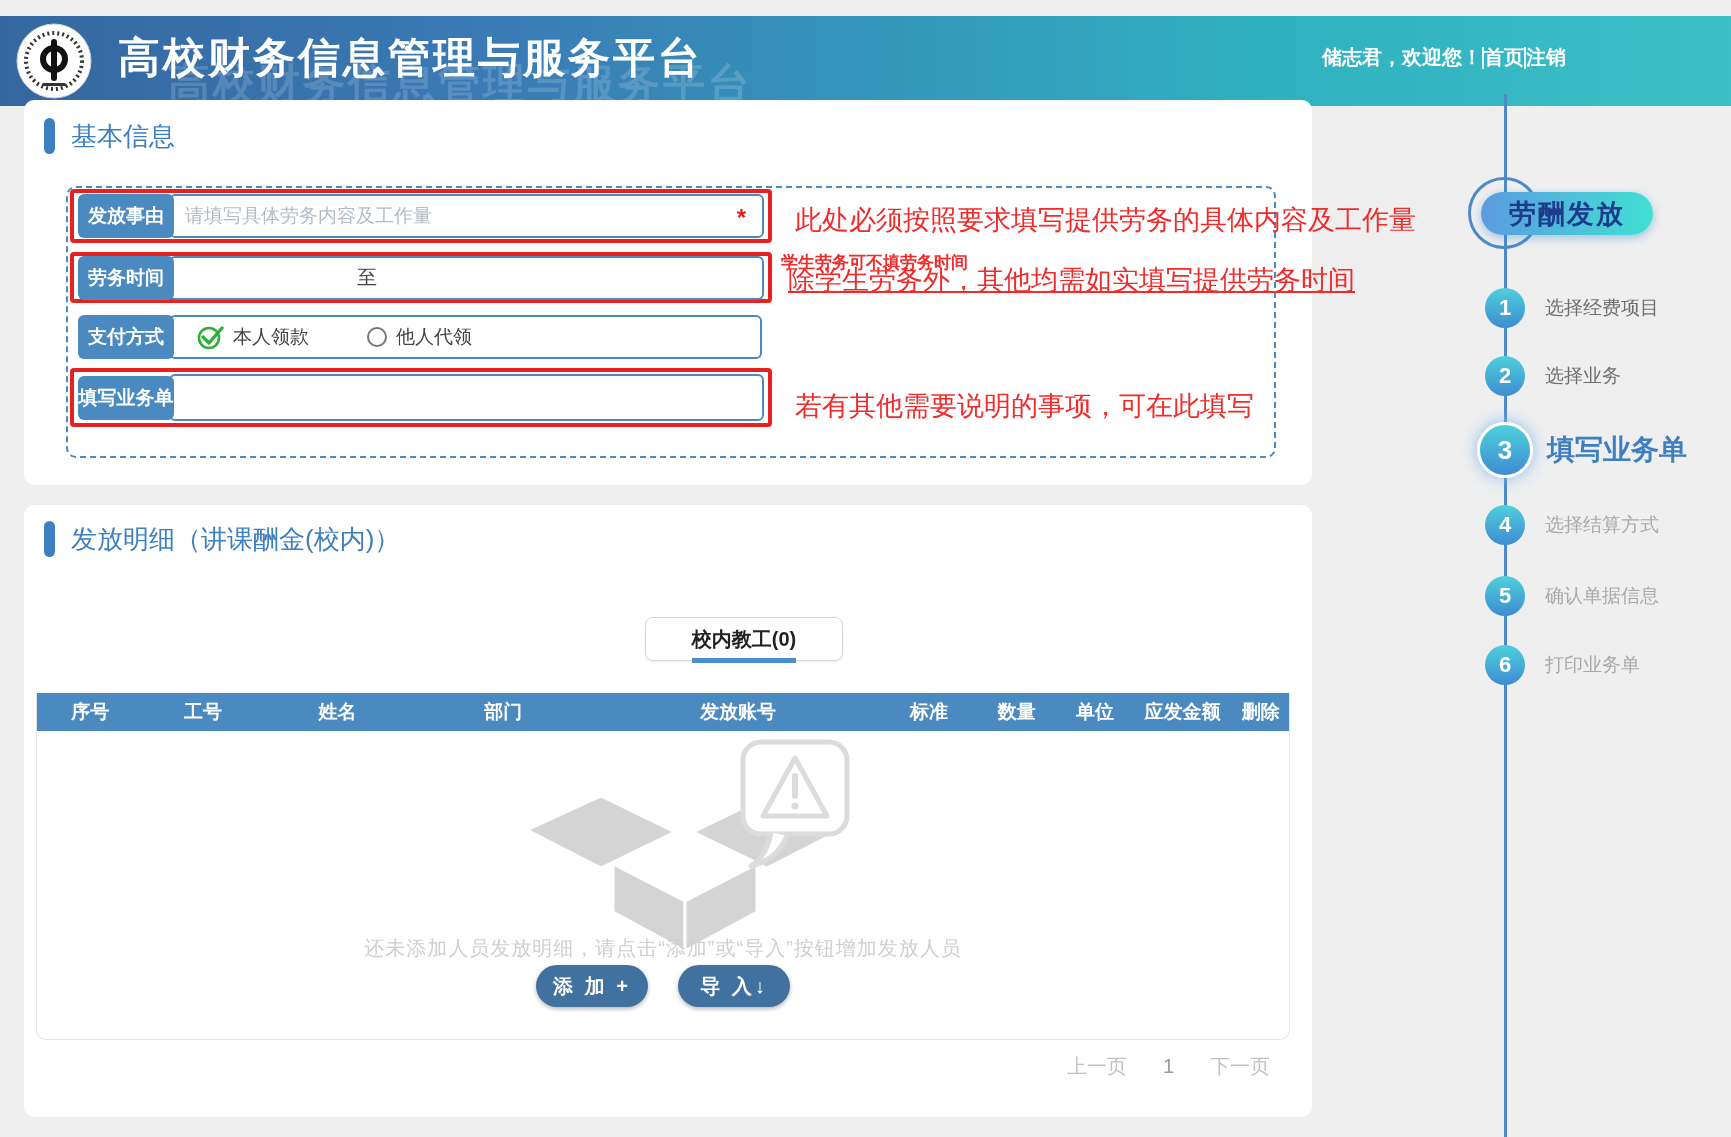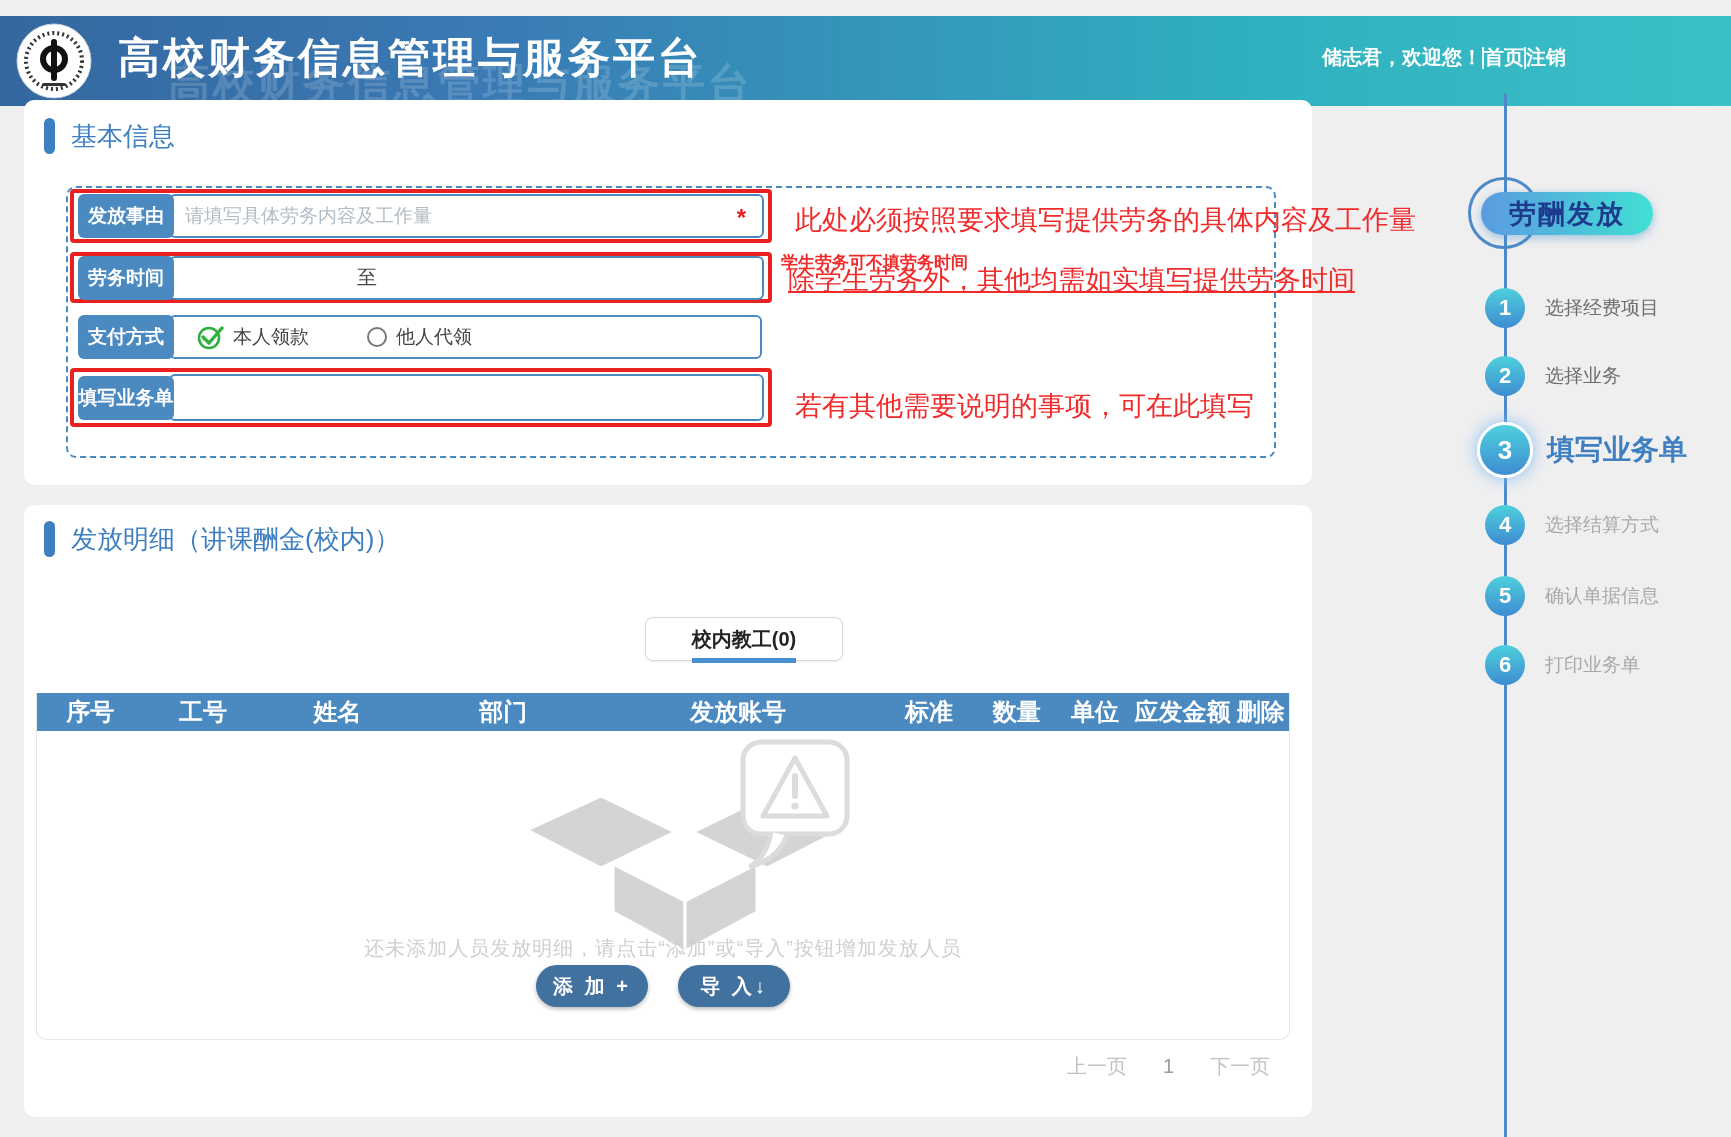--- a/index.html
+++ b/index.html
@@ -60,21 +60,21 @@
   
   .tab { position:absolute; left:621px; top:112px; width:198px; height:44px; background:#fff;
     border:1px solid #d8d8d8; border-radius:8px; box-shadow:0 1px 3px rgba(0,0,0,.08);
     display:flex; align-items:center; justify-content:center; font-size:20px; font-weight:bold;
     color:#222; cursor:pointer; }
   .tab-underline { position:absolute; left:50%; transform:translateX(-50%); bottom:-3px;
     width:104px; height:5px; background:#4a90d0; }
   .table-wrap { position:absolute; left:12px; top:188px; width:1254px; height:347px;
     border:1px solid #e6e6e6; border-top:none; border-radius:0 0 10px 10px; }
   .thead { display:flex; height:38px; background:#4a8ac0; align-items:center;
-    color:#fff; font-size:24px; font-weight:bold; }
+    color:#fff; font-size:19px; font-weight:bold; }
   .th { text-align:center; }
   .th:nth-child(1){width:8.5%;} .th:nth-child(2){width:9.5%;} .th:nth-child(3){width:12%;}
   .th:nth-child(4){width:14.5%;} .th:nth-child(5){width:23%;} .th:nth-child(6){width:7.5%;}
   .th:nth-child(7){width:6.5%;} .th:nth-child(8){width:6%;} .th:nth-child(9){width:8%;}
   .th:nth-child(10){width:4.5%;}
   .empty-art { position:absolute; left:478px; top:45px; }
   .empty-text { position:absolute; top:242px; width:100%; text-align:center;
     color:#cfcfcf; font-size:20px; letter-spacing:1px; }
   .btn-row { position:absolute; top:272px; left:50%; transform:translateX(-50%);
     display:flex; gap:30px; }

